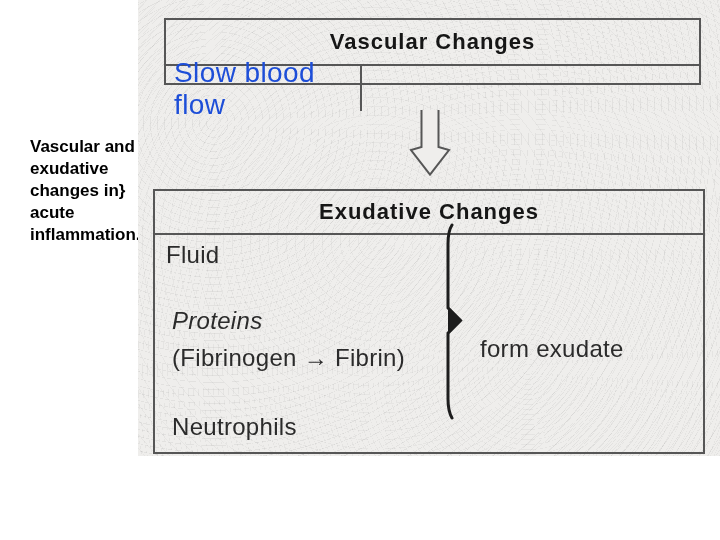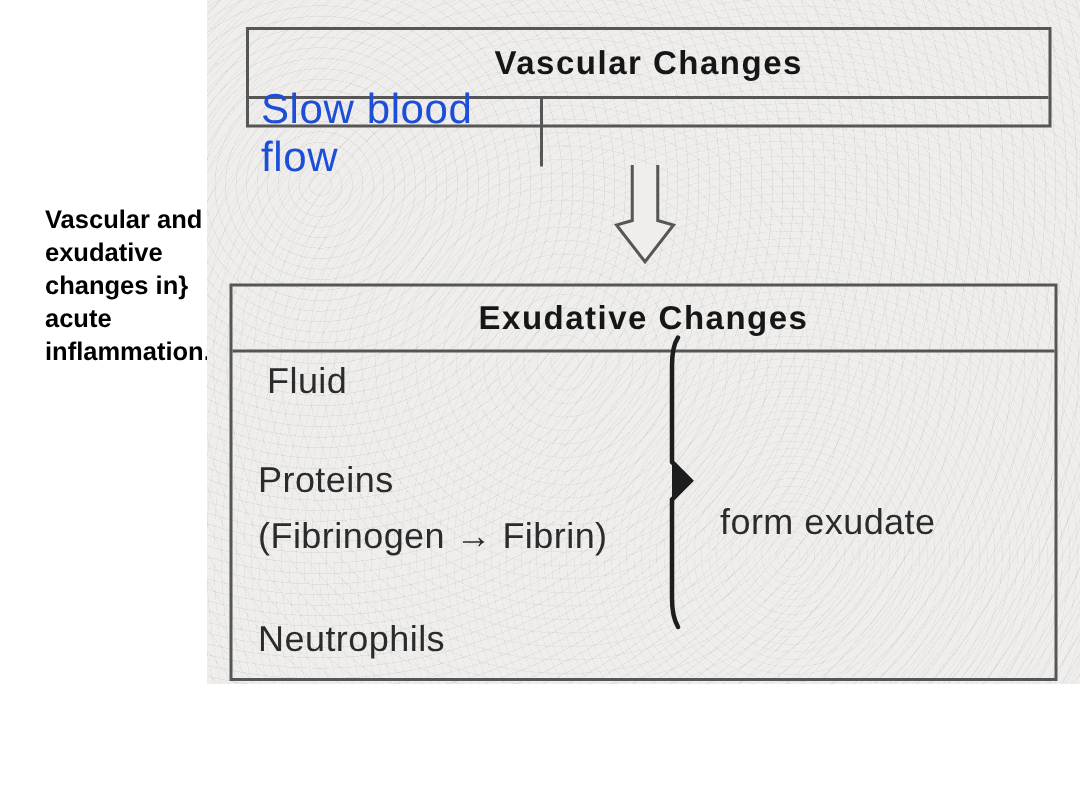--- a/index.html
+++ b/index.html
@@ -27,22 +27,22 @@
               font-weight:bold;font-size:22px;letter-spacing:1px;color:#161616;}
   .vbox .box-header{height:46px;}
   .ebox .box-header{height:44px;}
 
   .vbox-cells{display:flex;height:45px;font-size:28px;color:#1d4ed8;letter-spacing:.4px;gap:40px;}
   .cell-left{box-sizing:border-box;width:196px;border-right:2px solid #565656;
              display:flex;align-items:center;padding-left:8px;}
   .cell-right{flex:1;display:flex;align-items:center;padding-left:7px;}
 
   .eitem{position:absolute;font-size:24px;color:#2b2b2b;letter-spacing:.3px;white-space:nowrap;}
-  .it-fluid{left:23px;top:50px;}
-  .it-proteins{left:17px;top:116px;}
+  .it-fluid{left:11px;top:50px;}
+  .it-proteins{left:17px;top:116px;font-style:italic;}
   .it-proteins-detail{left:17px;top:153px;}
   .it-neutrophils{left:17px;top:222px;}
   .it-form-exudate{left:325px;top:144px;}
 
   .overlay{position:absolute;left:0;top:0;width:720px;height:540px;pointer-events:none;}
 </style>
 </head>
 <body>
 
 <div class="page">

